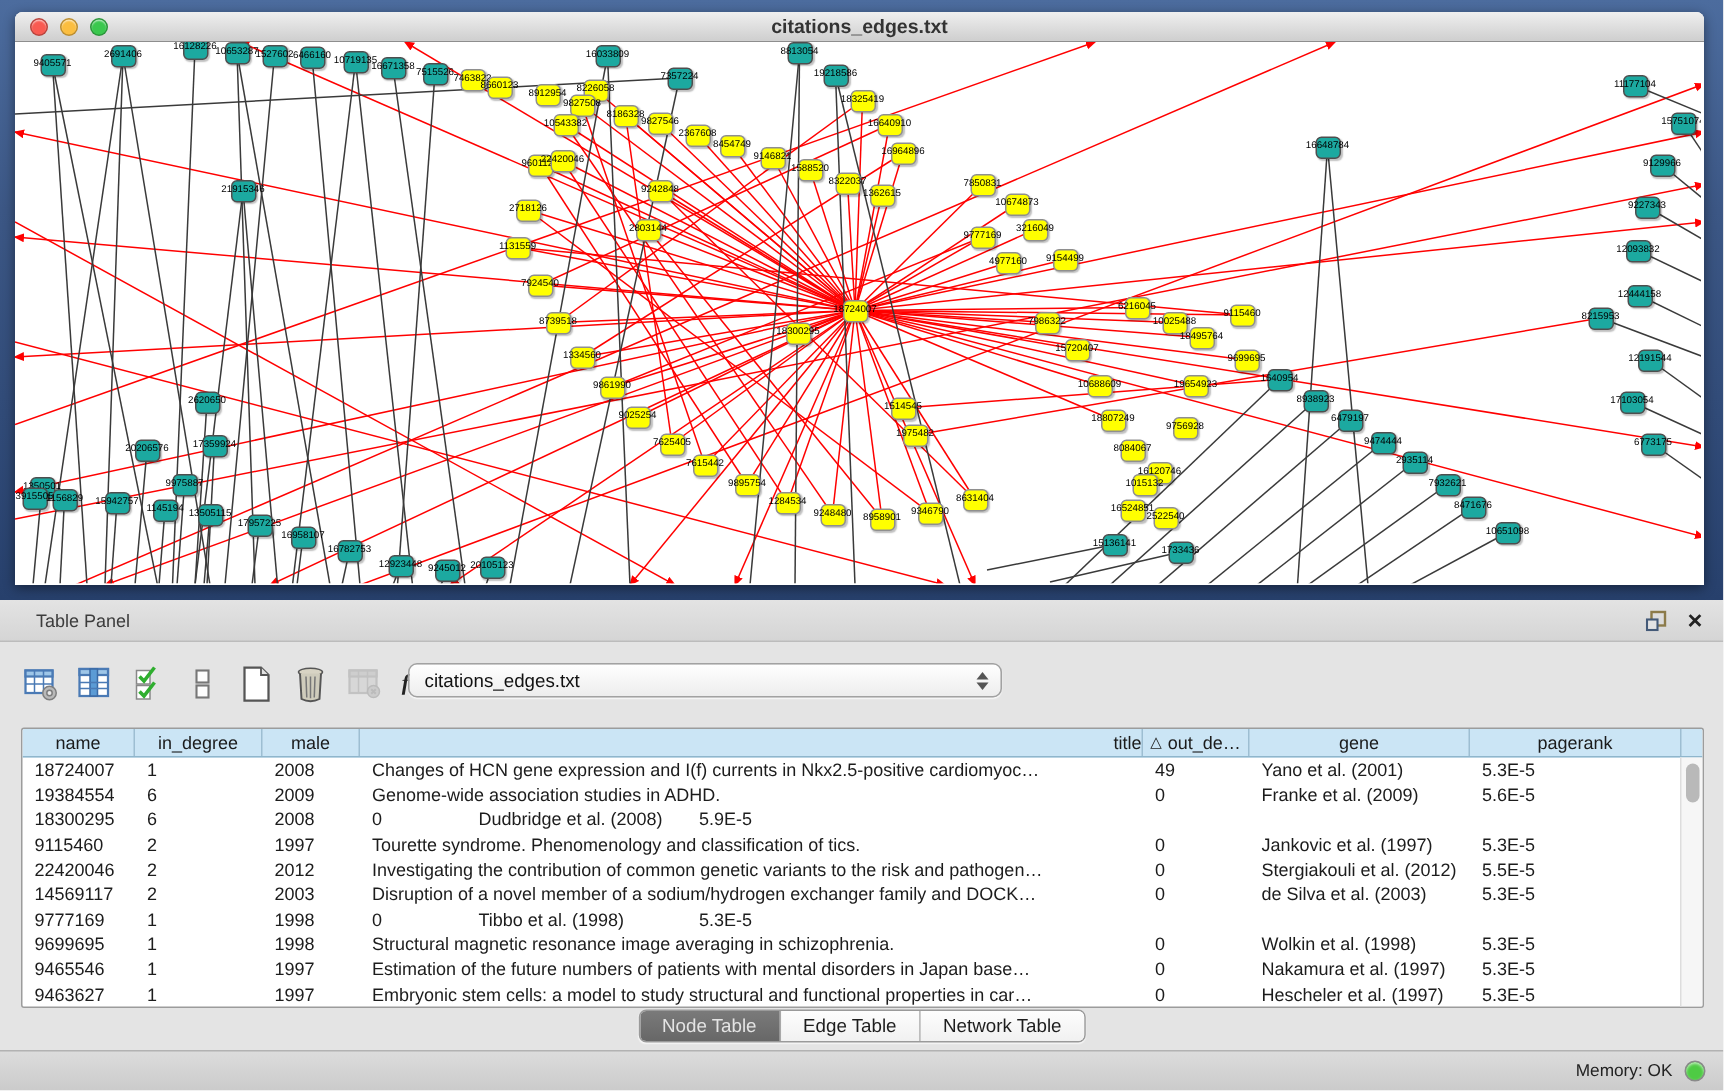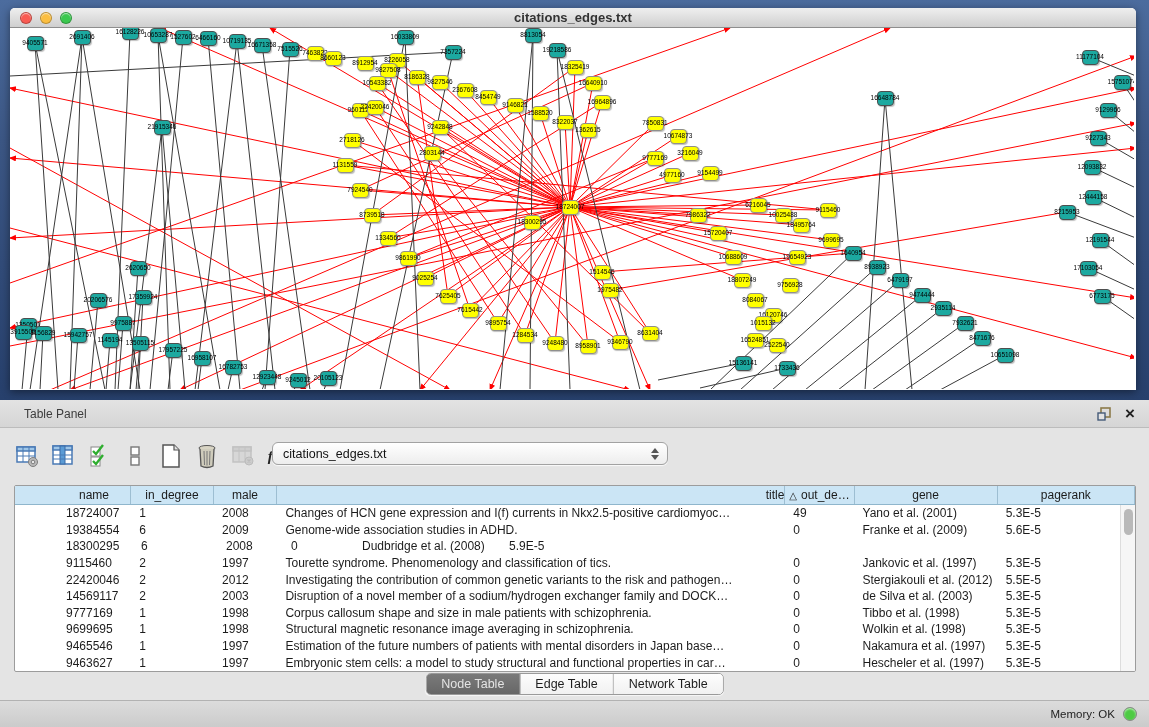--- a/index.html
+++ b/index.html
@@ -50,21 +50,21 @@
   .combo .arrows .up { border-bottom:5px solid #555; }
   .combo .arrows .dn { border-top:5px solid #555; }
 
   .table-wrap { position:absolute; left:14px; top:57px; width:1122px; height:187px;
     background:#fff; border:1px solid #9c9c9c; border-radius:2px; overflow:hidden; }
   .thead { display:flex; height:19px; background:#cbe5f5; border-bottom:1px solid #8fb6cc; }
   .th { font-size:12px; color:#1b1b1b; display:flex; align-items:center; justify-content:center;
     border-right:1px solid #9dbed2; height:100%; cursor:pointer; }
   .tr { display:flex; height:16.6px; align-items:center; cursor:default; }
   .td { font-size:12px; color:#1c1c1c; padding-left:8px; white-space:nowrap; overflow:hidden; }
-  .c0{width:75px;margin-left:43px;} .c1{width:85px;} .c2{width:65px;} .c3{width:522px;justify-content:flex-end;} .c4{width:71px;} .c5{width:147px;} .c6{width:141px;}
+  .c0{width:75px;} .c1{width:85px;} .c2{width:65px;} .c3{width:522px;justify-content:flex-end;} .c4{width:71px;} .c5{width:147px;} .c6{width:141px;}
   .sort-tri { font-size:10px; margin-right:4px; color:#222; }
   .vscroll { position:absolute; right:0; top:19px; bottom:0; width:15px; background:#f6f6f6; border-left:1px solid #ddd; }
   .vthumb { position:absolute; left:3px; top:4px; width:9px; height:26px; background:#b9b9b9; border-radius:5px; }
 
   .tabs { position:absolute; left:50%; top:245px; transform:translateX(-50%); display:flex;
     border:1px solid #9a9a9a; border-radius:5px; overflow:hidden; background:#fcfcfc;
     box-shadow:0 1px 1px rgba(255,255,255,.7); }
   .tab { font-size:12.5px; padding:3px 15px; color:#1d1d1d; background:linear-gradient(#fdfdfd,#f1f1f1);
     border-right:1px solid #a8a8a8; cursor:pointer; }
   .tab:last-child { border-right:none; }
@@ -757,21 +757,20 @@
             <div class="td c2">2003</div>
             <div class="td c3">Disruption of a novel member of a sodium/hydrogen exchanger family and DOCK…</div>
             <div class="td c4">0</div>
             <div class="td c5">de Silva et al. (2003)</div>
             <div class="td c6">5.3E-5</div>
           </div>
           <div class="tr">
             <div class="td c0">9777169</div>
             <div class="td c1">1</div>
             <div class="td c2">1998</div>
-            <div class="td c3">Corpus callosum shape and size in male patients with schizophrenia.</div>
             <div class="td c4">0</div>
             <div class="td c5">Tibbo et al. (1998)</div>
             <div class="td c6">5.3E-5</div>
           </div>
           <div class="tr">
             <div class="td c0">9699695</div>
             <div class="td c1">1</div>
             <div class="td c2">1998</div>
             <div class="td c3">Structural magnetic resonance image averaging in schizophrenia.</div>
             <div class="td c4">0</div>

